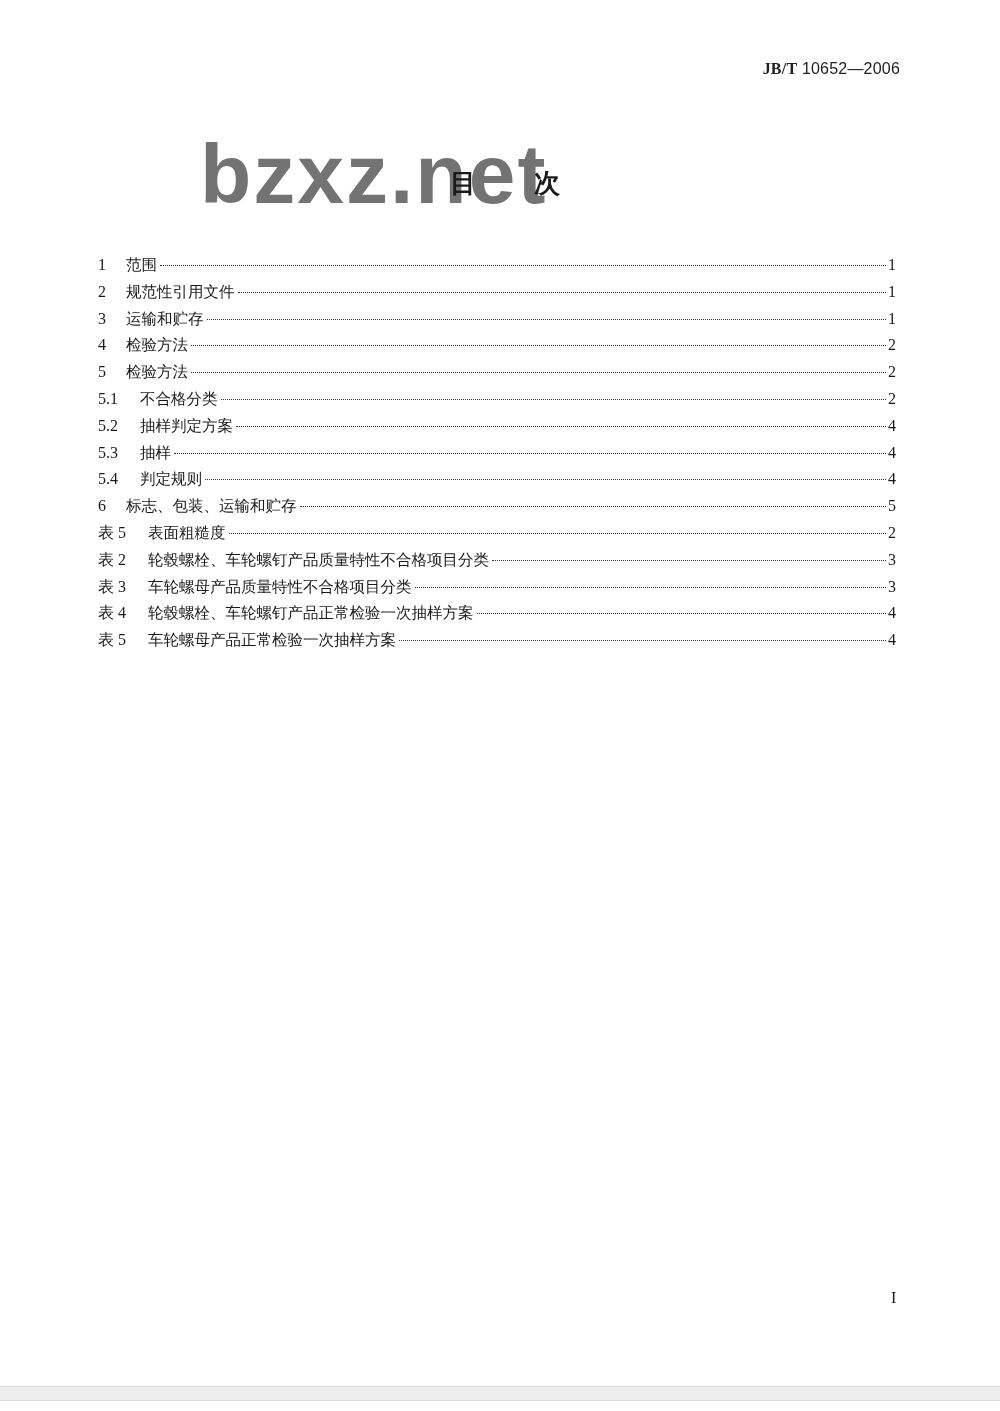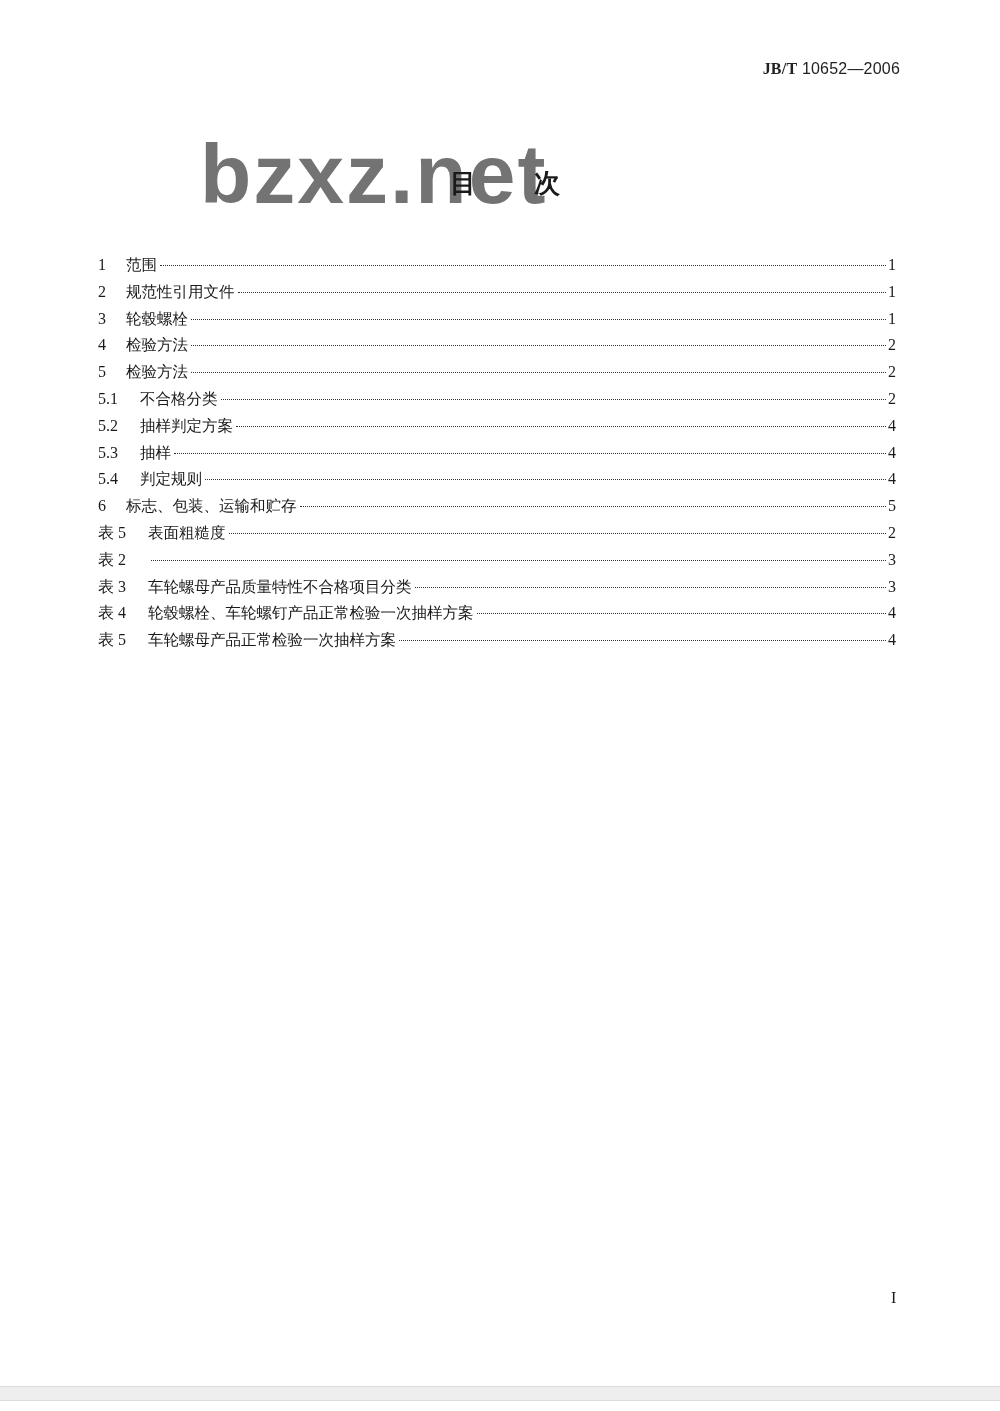--- a/index.html
+++ b/index.html
@@ -134,21 +134,21 @@
       <span class="toc-page">1</span>
     </div>
     <div class="toc-row">
       <span class="toc-num sec">2</span>
       <span class="toc-label">规范性引用文件</span>
       <span class="toc-leader"></span>
       <span class="toc-page">1</span>
     </div>
     <div class="toc-row">
       <span class="toc-num sec">3</span>
-      <span class="toc-label">轮毂螺栓</span>
+      <span class="toc-label">运输和贮存</span>
       <span class="toc-leader"></span>
       <span class="toc-page">1</span>
     </div>
     <div class="toc-row">
       <span class="toc-num sec">4</span>
       <span class="toc-label">检验方法</span>
       <span class="toc-leader"></span>
       <span class="toc-page">2</span>
     </div>
     <div class="toc-row">
@@ -188,20 +188,21 @@
       <span class="toc-page">5</span>
     </div>
     <div class="toc-row">
       <span class="toc-num tbl">表 5</span>
       <span class="toc-label">表面粗糙度</span>
       <span class="toc-leader"></span>
       <span class="toc-page">2</span>
     </div>
     <div class="toc-row">
       <span class="toc-num tbl">表 2</span>
+      <span class="toc-label">轮毂螺栓、车轮螺钉产品质量特性不合格项目分类</span>
       <span class="toc-leader"></span>
       <span class="toc-page">3</span>
     </div>
     <div class="toc-row">
       <span class="toc-num tbl">表 3</span>
       <span class="toc-label">车轮螺母产品质量特性不合格项目分类</span>
       <span class="toc-leader"></span>
       <span class="toc-page">3</span>
     </div>
     <div class="toc-row">

